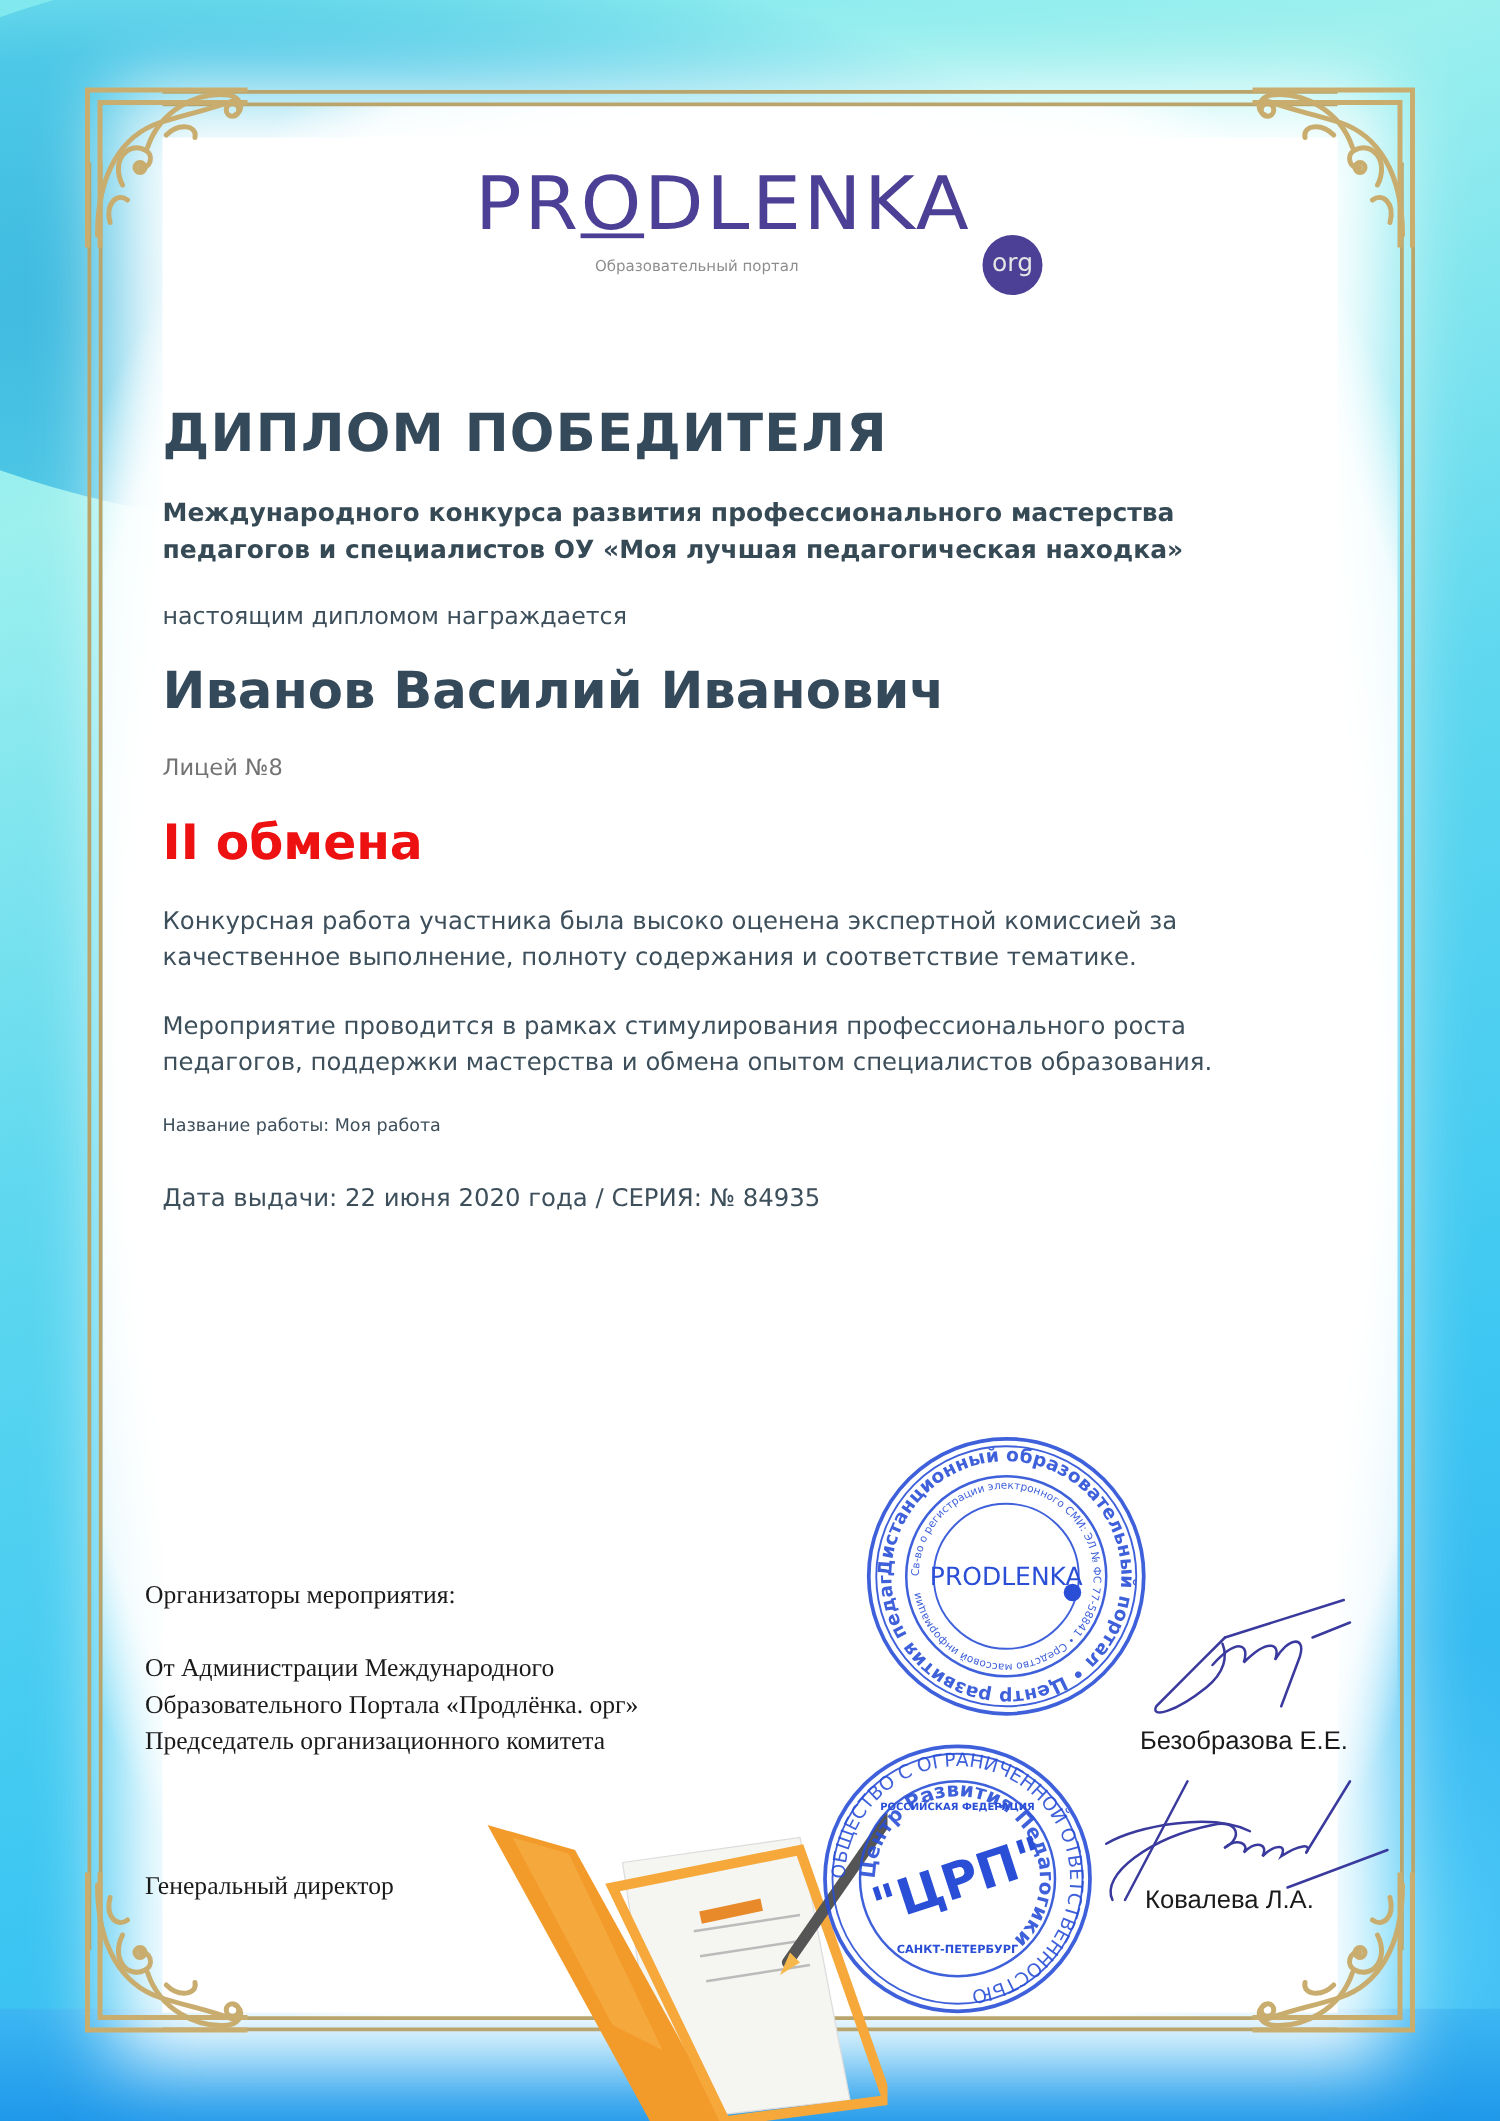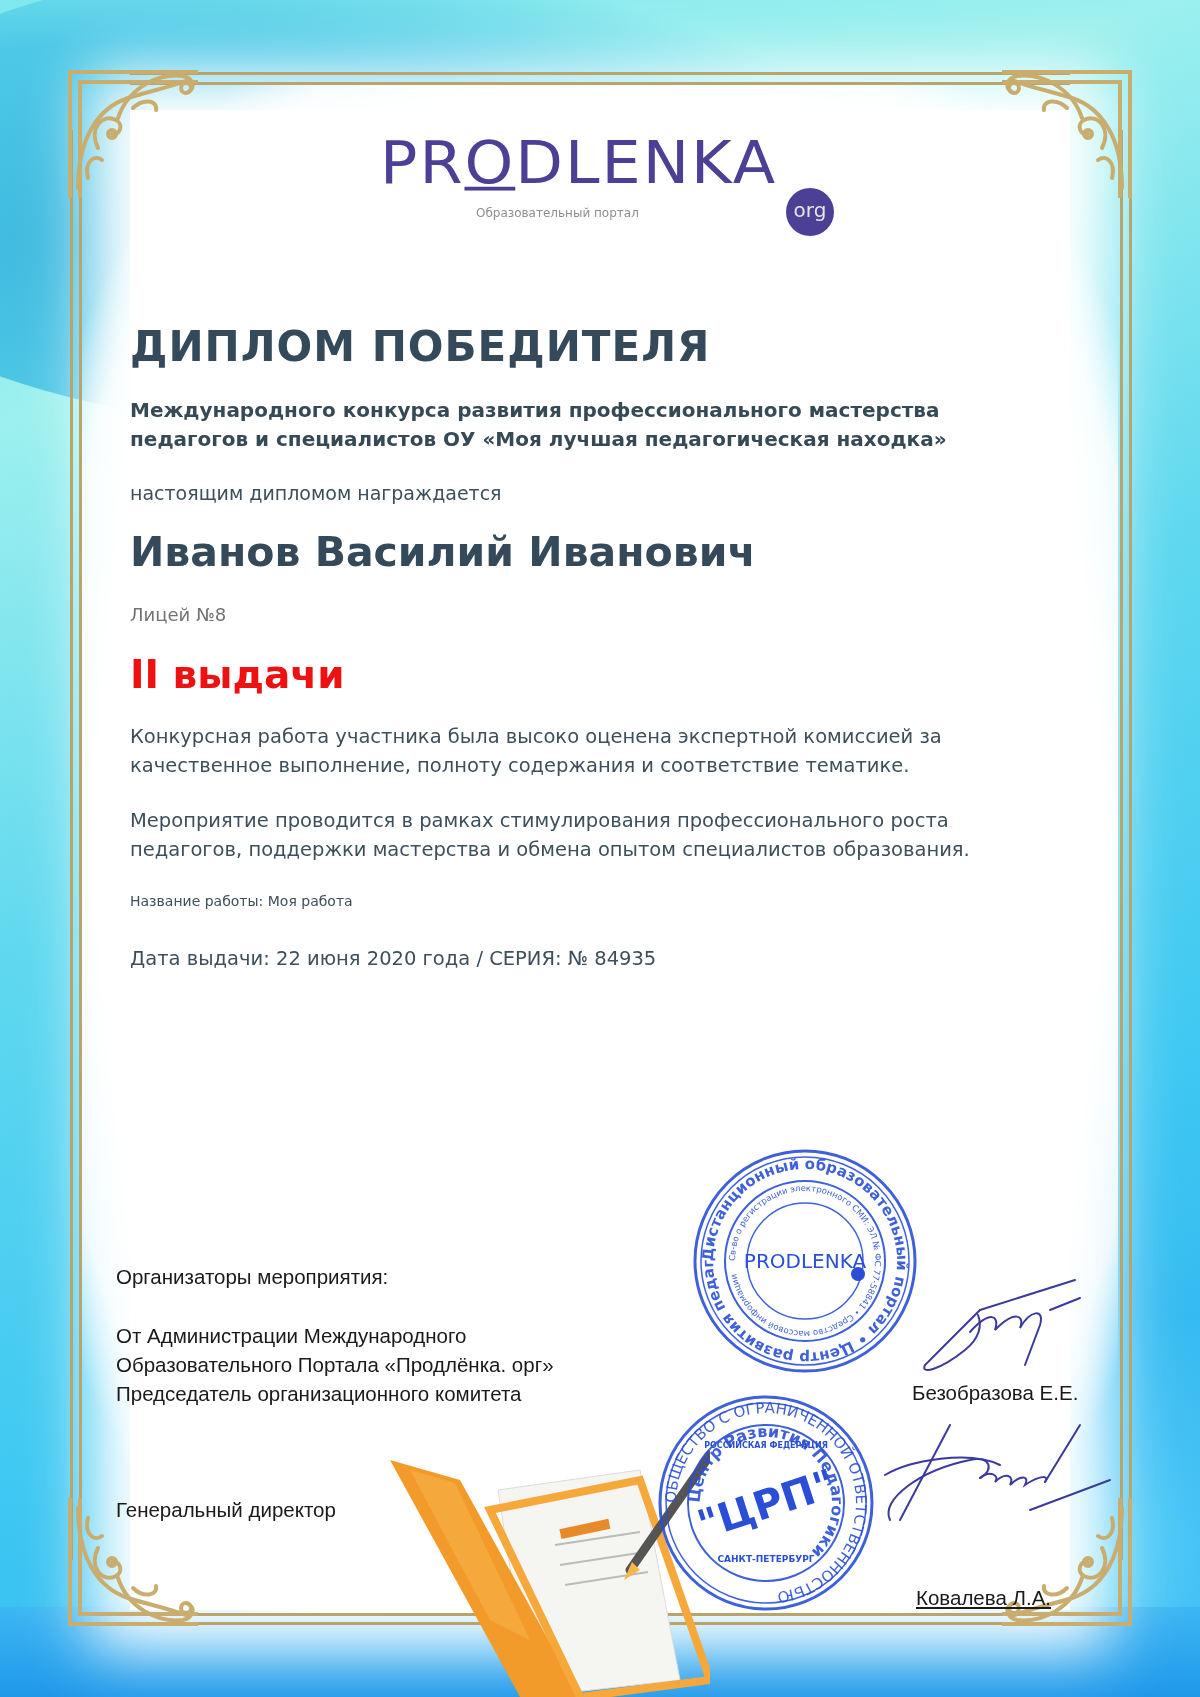--- a/index.html
+++ b/index.html
@@ -63,29 +63,29 @@
     .awarded { top: 482px; font-size: 19px; color: #3d4f5b; }
     .name { top: 528px; font-size: 41px; font-weight: bold; color: #34495a; }
     .school { top: 604px; font-size: 18px; color: #737373; }
     .place { top: 652px; font-size: 39px; font-weight: bold; color: #ee1111; }
     .para1 { top: 722px; font-size: 19.5px; line-height: 29px; color: #3d4f5b; }
     .para2 { top: 806px; font-size: 19.5px; line-height: 29px; color: #3d4f5b; }
     .work { top: 893px; font-size: 14px; color: #3d4f5b; }
     .date { top: 947px; font-size: 19.5px; color: #3d4f5b; }
 
     .org-text {
-      position: absolute; left: 116px; font-family: Liberation Sans, sans-serif;
+      position: absolute; left: 116px; font-family: Liberation Serif, serif;
       font-size: 20.5px; line-height: 29px; color: #1a1a1a;
     }
     .org-heading { top: 1262px; }
     .org-1 { top: 1321px; }
     .org-2 { top: 1495px; }
     .signer { position: absolute; font-family: "Liberation Sans", sans-serif; font-size: 20.5px; color: #1a1a1a; }
     .signer-1 { left: 912px; top: 1381px; }
-    .signer-2 { left: 916px; top: 1586px; text-decoration: underline; }
+    .signer-2 { left: 916px; top: 1508px; }
 
     .stamp { position: absolute; border-radius: 50%; }
     .stamp-1 { left: 690px; top: 1146px; width: 230px; height: 230px; }
     .stamp-2 { left: 655px; top: 1392px; width: 222px; height: 222px; }
     .folder { position: absolute; left: 380px; top: 1450px; width: 330px; height: 247px; }
     .sig { position: absolute; }
     .sig-1 { left: 920px; top: 1270px; width: 170px; height: 110px; }
     .sig-2 { left: 880px; top: 1420px; width: 240px; height: 110px; }
   </style>
 </head>
@@ -169,21 +169,21 @@
 </div>
 
 <div class="center-block title">ДИПЛОМ ПОБЕДИТЕЛЯ</div>
 <div class="center-block subtitle">
   <div>Международного конкурса развития профессионального мастерства</div>
   <div>педагогов и специалистов ОУ «Моя лучшая педагогическая находка»</div>
 </div>
 <div class="center-block awarded">настоящим дипломом награждается</div>
 <div class="center-block name">Иванов Василий Иванович</div>
 <div class="center-block school">Лицей №8</div>
-<div class="center-block place">II выдачи</div>
+<div class="center-block place">II обмена</div>
 <div class="center-block para1">
   <div>Конкурсная работа участника была высоко оценена экспертной комиссией за</div>
   <div>качественное выполнение, полноту содержания и соответствие тематике.</div>
 </div>
 <div class="center-block para2">
   <div>Мероприятие проводится в рамках стимулирования профессионального роста</div>
   <div>педагогов, поддержки мастерства и обмена опытом специалистов образования.</div>
 </div>
 <div class="center-block work">Название работы: Моя работа</div>
 <div class="center-block date">Дата выдачи: 22 июня 2020 года / СЕРИЯ: № 84935</div>

